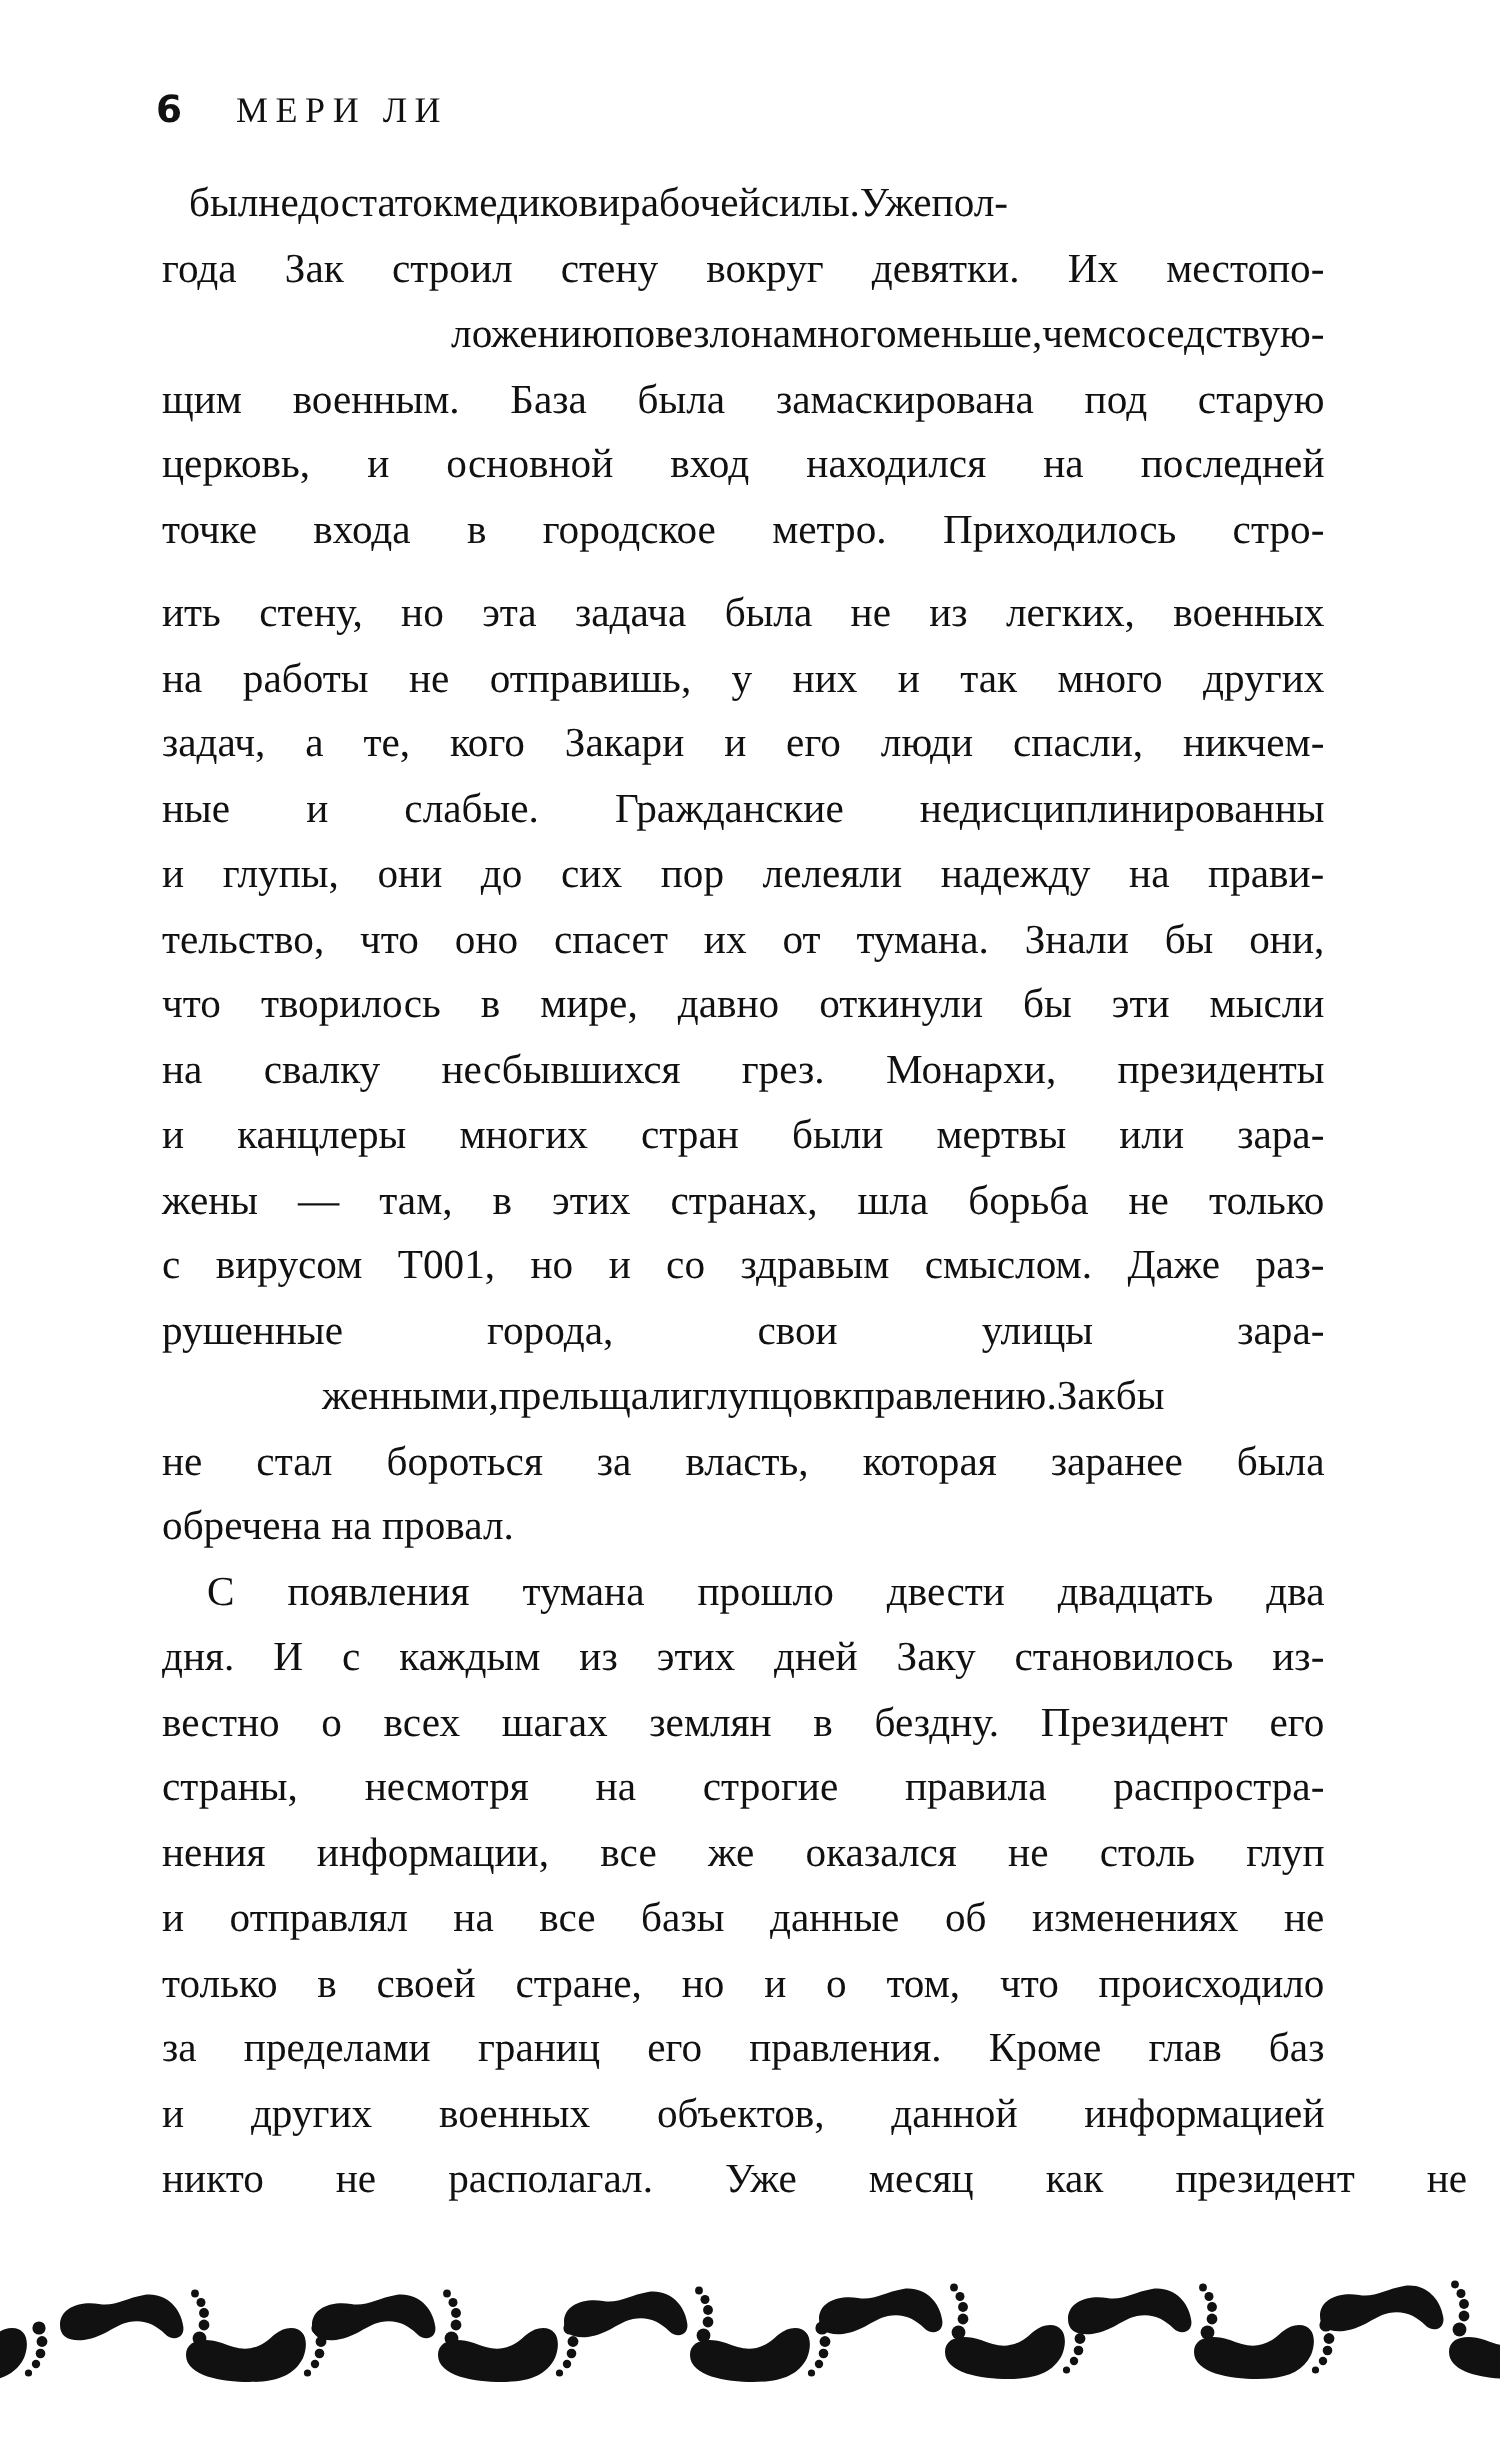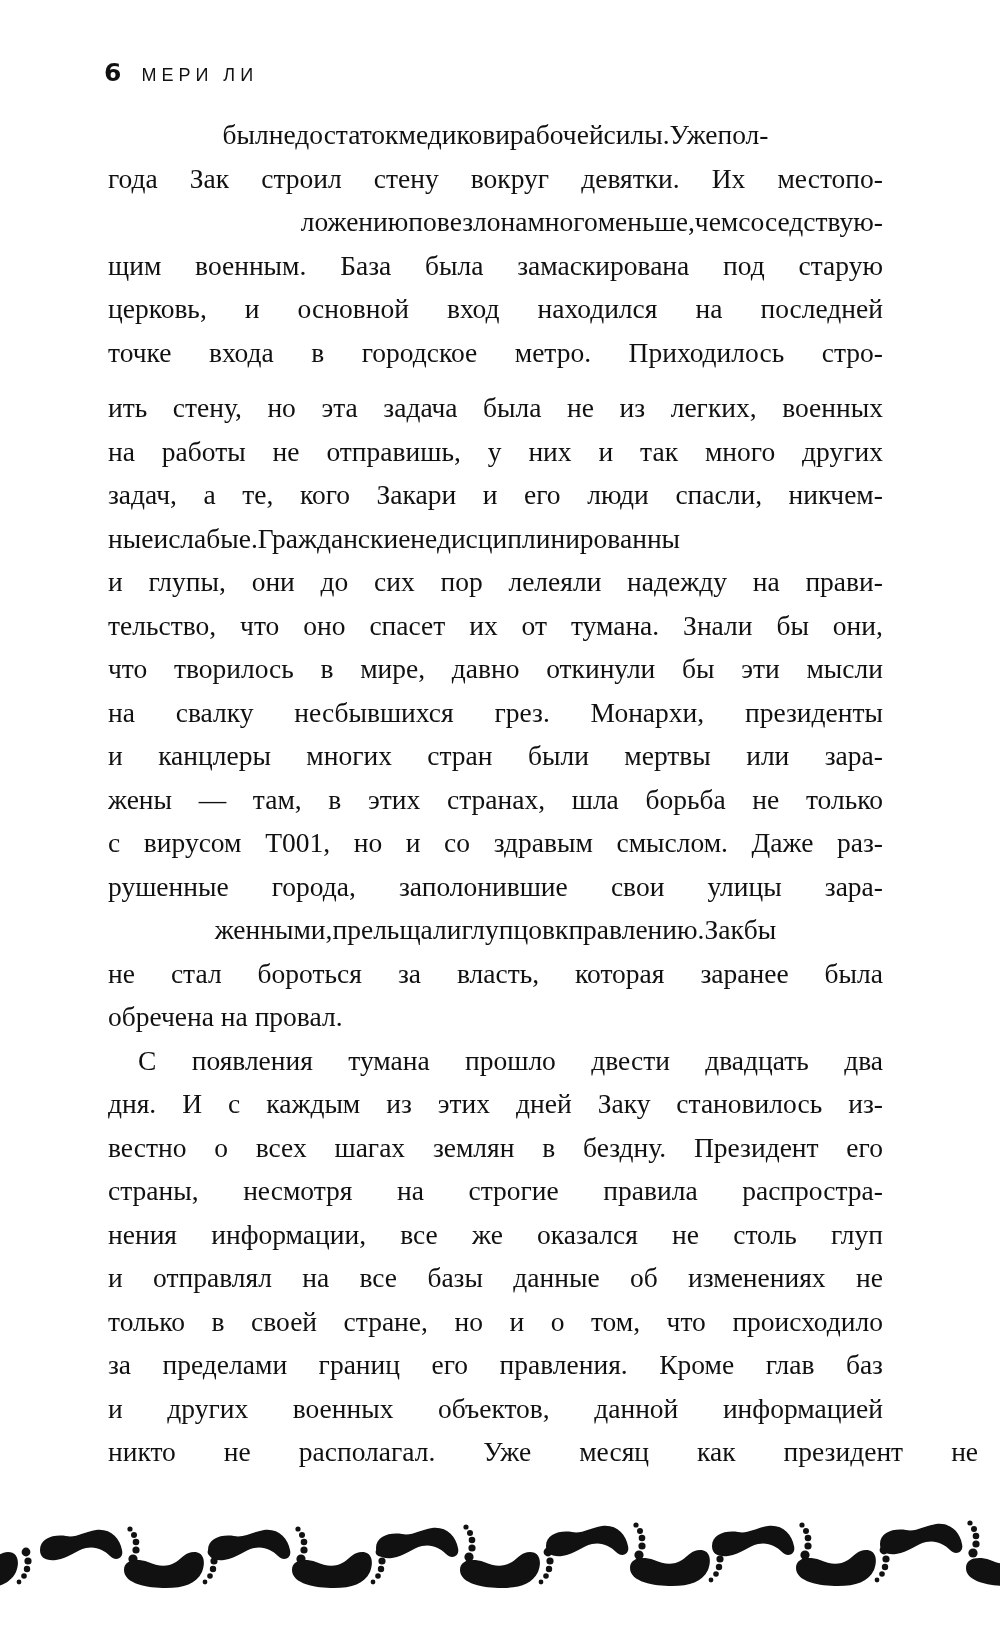--- a/index.html
+++ b/index.html
@@ -29,24 +29,25 @@
       align-items: baseline;
       gap: 20px;
     }
     .page-number {
       font-family: "DejaVu Sans", "Liberation Sans", sans-serif;
       font-weight: 700;
       font-size: 25px;
       letter-spacing: 0;
     }
     .running-title {
-      font-family: Liberation Sans, sans-serif;
-      font-size: 18px;
+      font-family: Liberation Serif, serif;
+      font-size: 24px;
       letter-spacing: 5px;
       font-weight: 500;
+      margin-left: 16px;
     }
     .body-text {
       position: absolute;
       left: 108px;
       top: 113px;
       width: 775px;
     }
     .text-line {
       display: block;
       height: 43.5px;
@@ -78,21 +79,21 @@
 
 <div class="page">
 
   <div class="running-header">
     <span class="page-number">6</span>
     <span class="running-title">МЕРИ ЛИ</span>
   </div>
 
   <div class="body-text">
 
-    <span class="text-line" style="display: flex; justify-content: center;">
+    <span class="text-line" style="display: flex; justify-content: flex-start; margin-left: 18px;">
         <span>был</span>
         <span>недостаток</span>
         <span>медиков</span>
         <span>и</span>
         <span>рабочей</span>
         <span>силы.</span>
         <span>Уже</span>
         <span>пол-</span>
       </span>
     <span class="text-line" style="display: flex; justify-content: space-between;">
@@ -169,21 +170,21 @@
         <span>а</span>
         <span>те,</span>
         <span>кого</span>
         <span>Закари</span>
         <span>и</span>
         <span>его</span>
         <span>люди</span>
         <span>спасли,</span>
         <span>никчем-</span>
       </span>
-    <span class="text-line" style="display: flex; ">
+    <span class="text-line" style="display: flex; justify-content: space-between;">
         <span>ные</span>
         <span>и</span>
         <span>слабые.</span>
         <span>Гражданские</span>
         <span>недисциплинированны</span>
       </span>
     <span class="text-line" style="display: flex; justify-content: space-between;">
         <span>и</span>
         <span>глупы,</span>
         <span>они</span>
@@ -256,21 +257,20 @@
         <span>и</span>
         <span>со</span>
         <span>здравым</span>
         <span>смыслом.</span>
         <span>Даже</span>
         <span>раз-</span>
       </span>
     <span class="text-line" style="display: flex; justify-content: space-between;">
         <span>рушенные</span>
         <span>города,</span>
-        <span>заполонившие</span>
         <span>свои</span>
         <span>улицы</span>
         <span>зара-</span>
       </span>
     <span class="text-line" style="display: flex; justify-content: center;">
         <span>женными,</span>
         <span>прельщали</span>
         <span>глупцов</span>
         <span>к</span>
         <span>правлению.</span>

